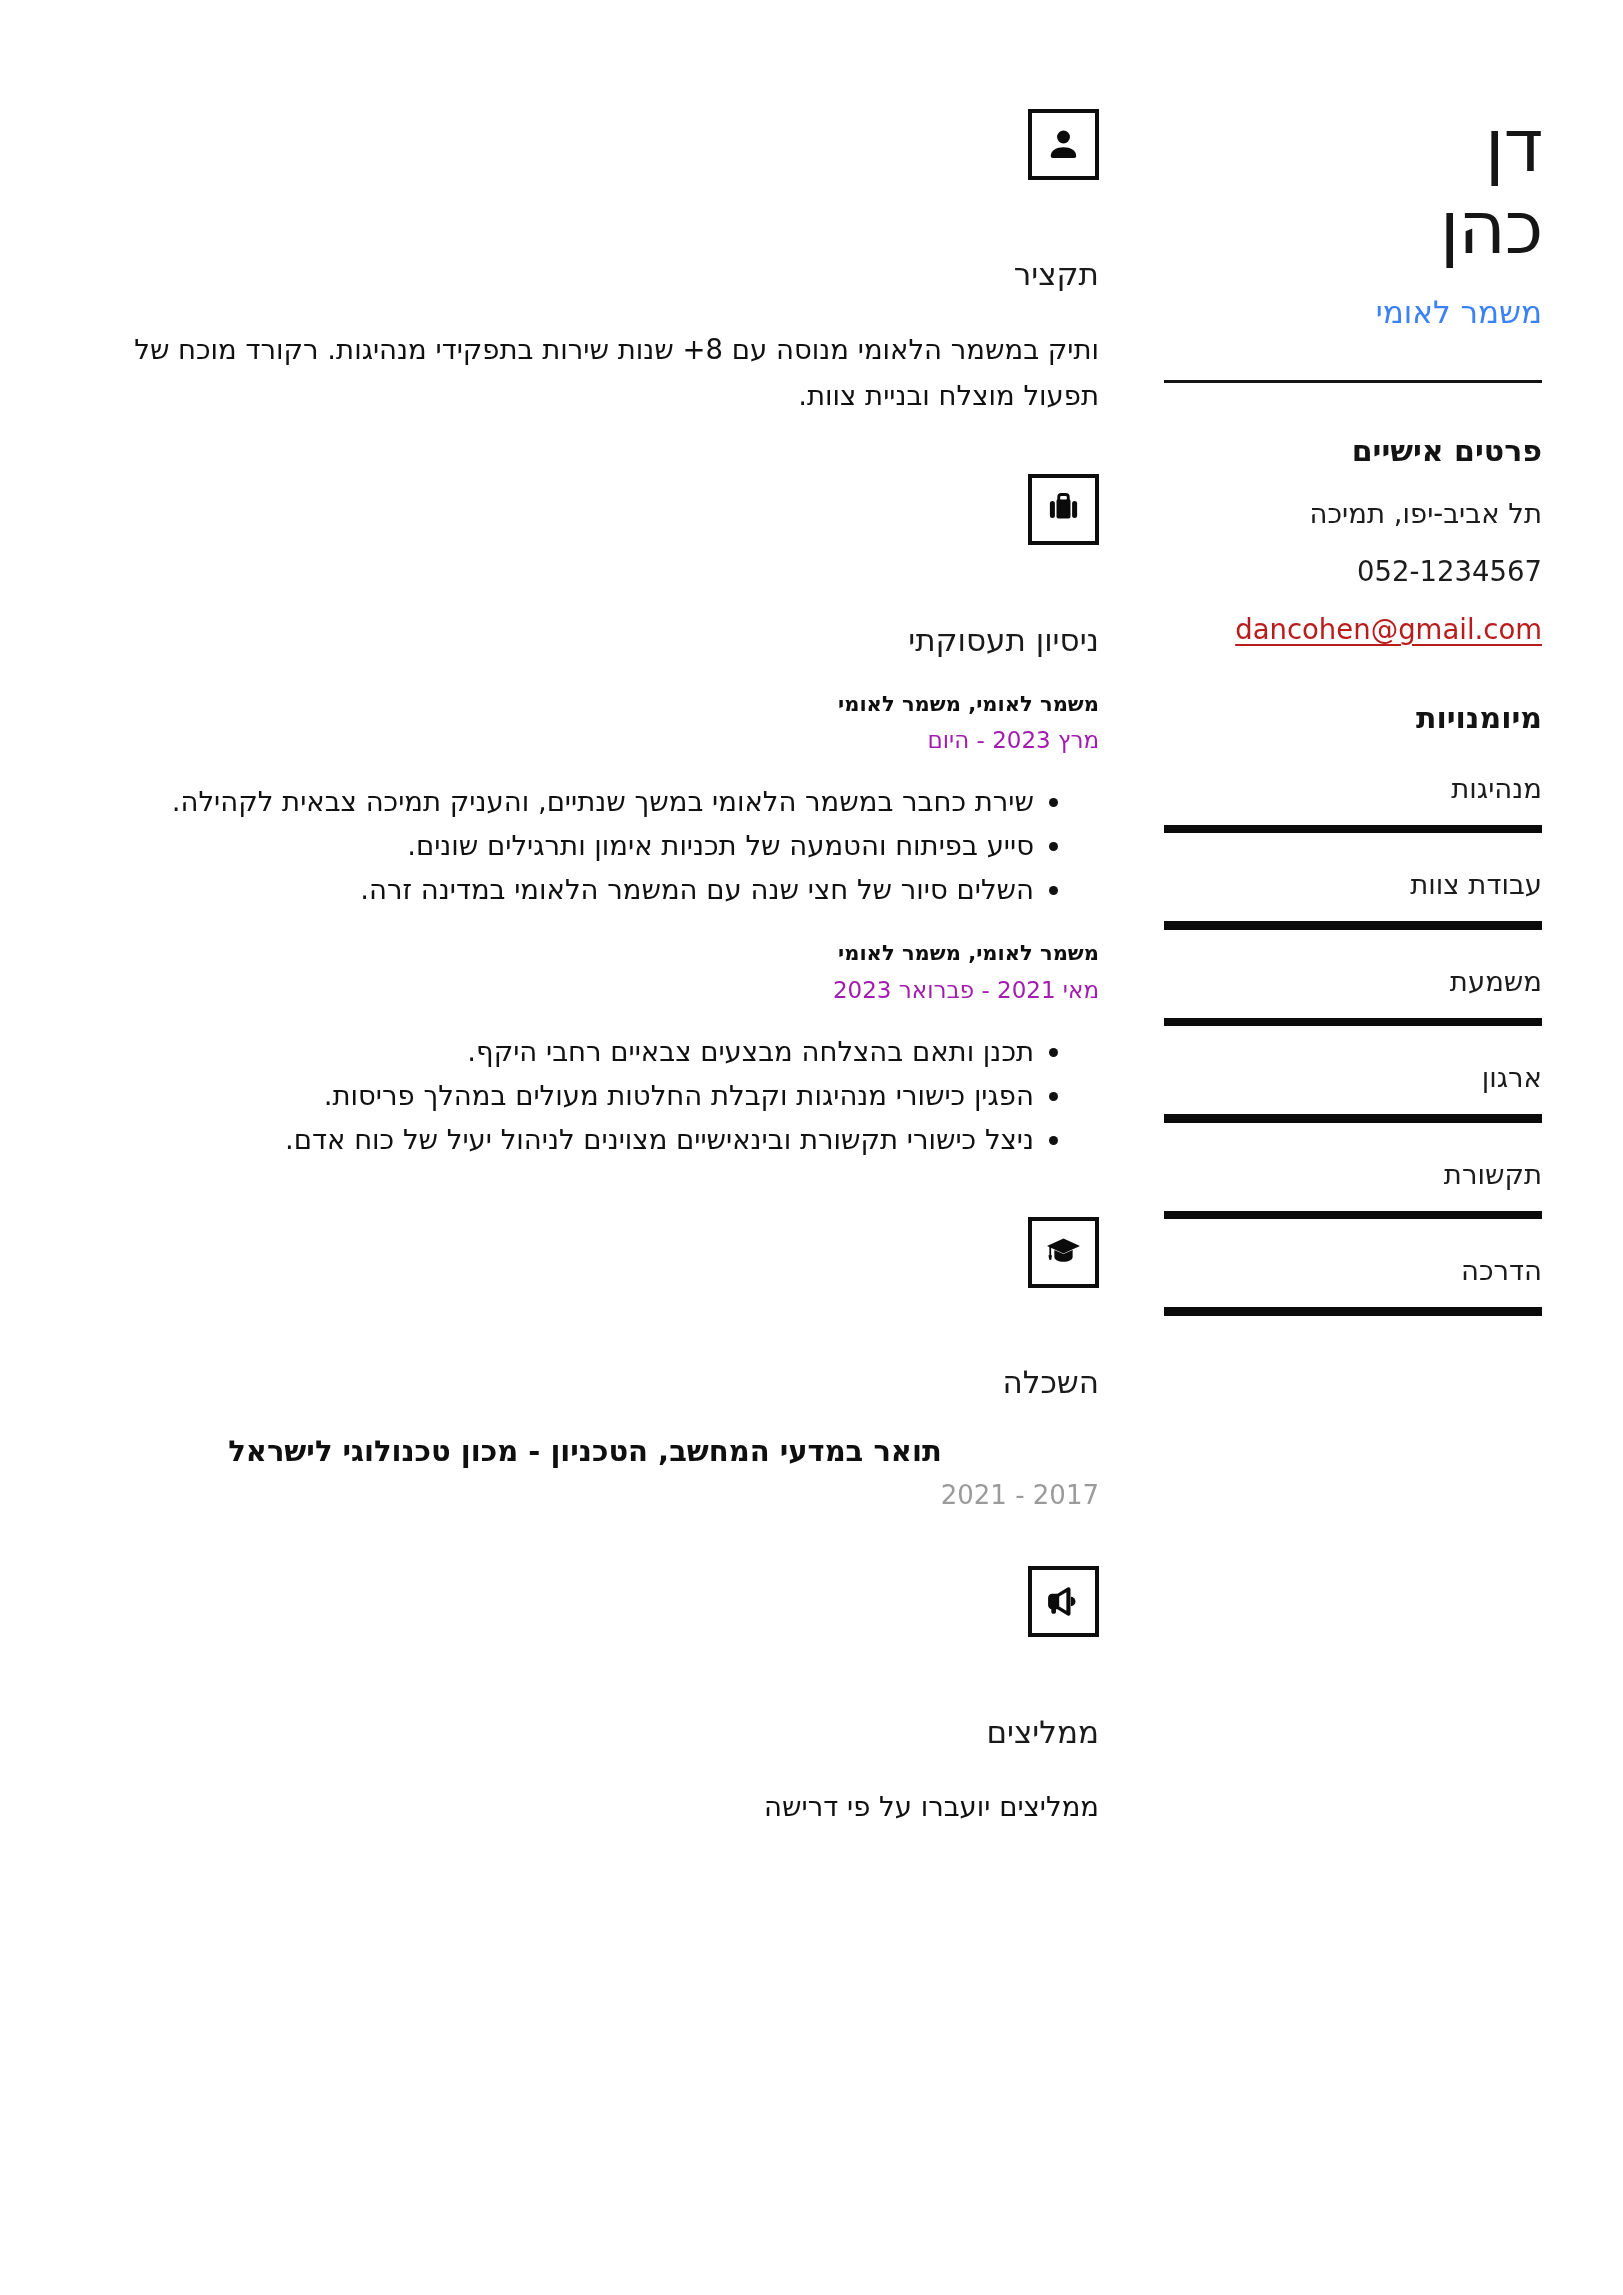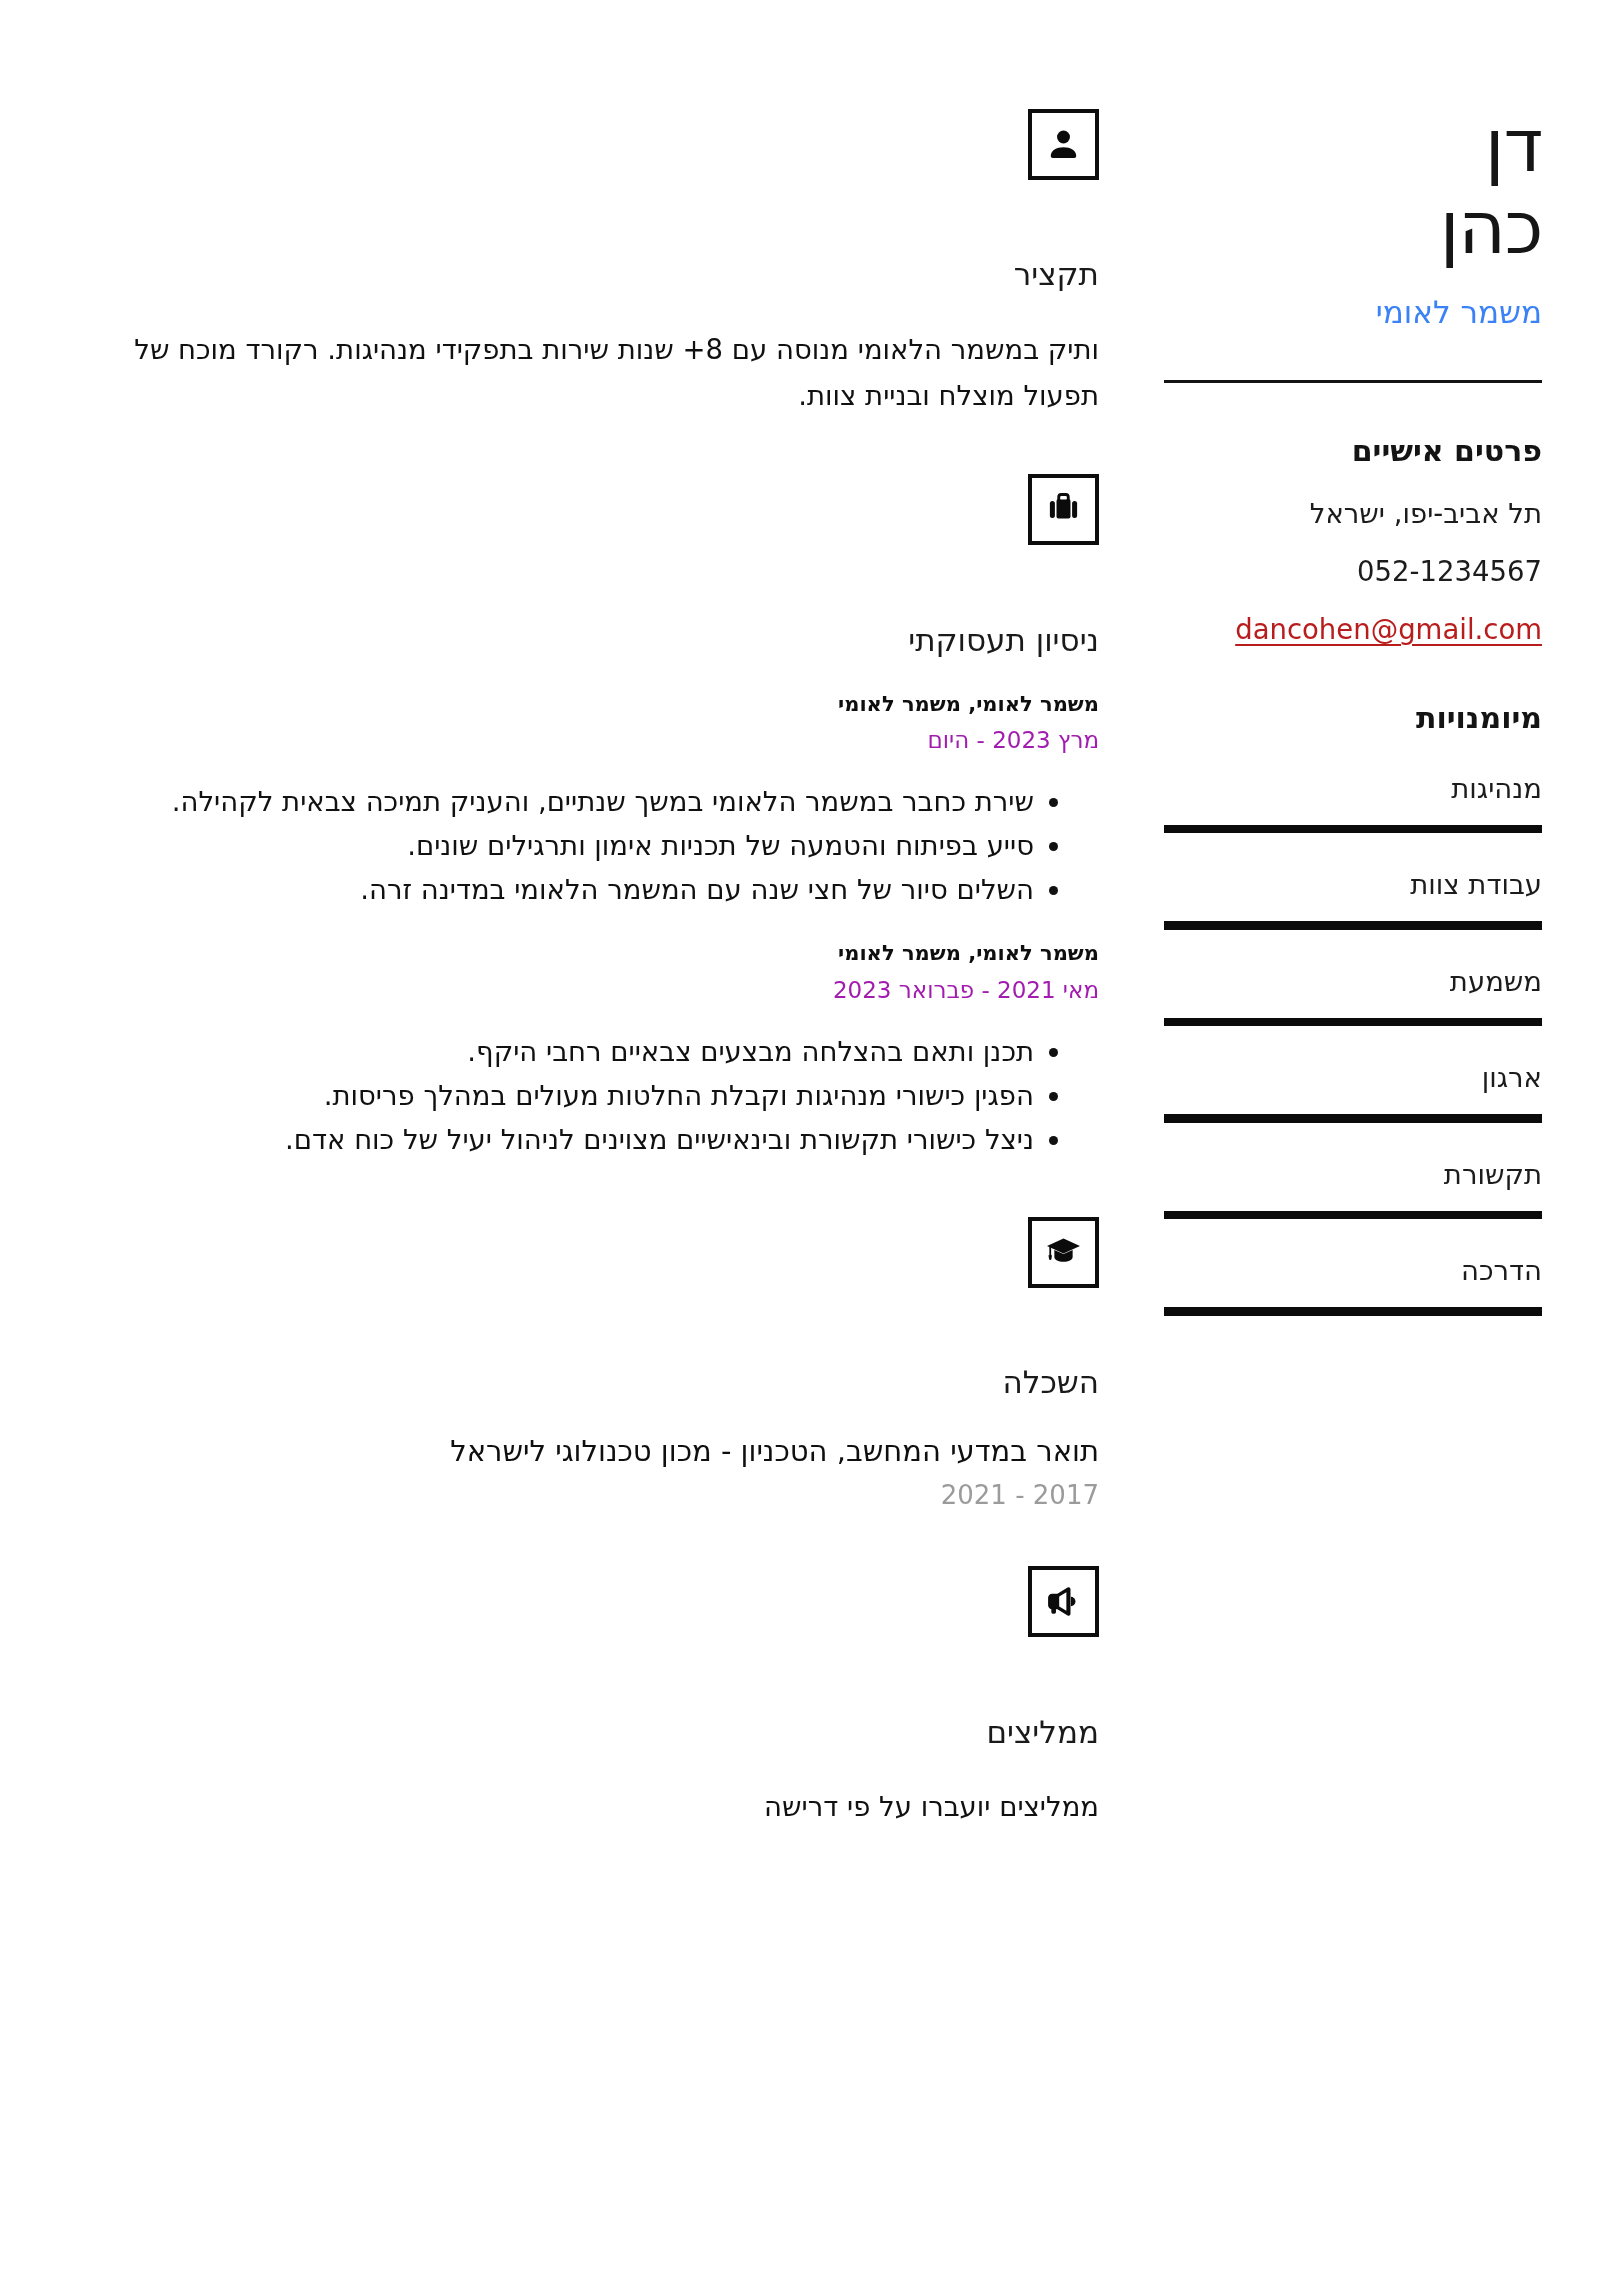--- a/index.html
+++ b/index.html
@@ -106,41 +106,41 @@
   .bullet-list {
     margin-top: 26px;
     padding-right: 65px;
     list-style: disc;
   }
   .bullet-list li {
     font-size: 27.5px;
     line-height: 44px;
     color: #111;
   }
-  .edu-degree { font-size: 29px; font-weight: normal; color: #0f0f0f; }
+  .edu-degree { font-size: 29px; font-weight: bold; color: #0f0f0f; text-align: center; }
   .edu-dates { margin-top: 11.8px; font-size: 26px; color: #9b9b9b; }
   .references-text { font-size: 27.5px; line-height: 44px; color: #111; }
 </style>
 </head>
 <body>
 
 <div class="page">
 
   <aside class="sidebar">
     <div class="person-name">
       <div>דן</div>
       <div>כהן</div>
     </div>
     <div class="person-title">משמר לאומי</div>
 
     <hr class="sidebar-divider">
 
     <div class="sidebar-heading">פרטים אישיים</div>
     <div class="contact-list">
-      <div class="contact-item">תל אביב-יפו, ישראל</div>
+      <div class="contact-item">תל אביב-יפו, תמיכה</div>
       <div class="contact-item">052-1234567</div>
       <div class="contact-item">
         <a href="#">dancohen@gmail.com</a>
       </div>
     </div>
 
     <div class="sidebar-heading">מיומנויות</div>
     <div class="skills-list">
 
       <div class="skill-row">

